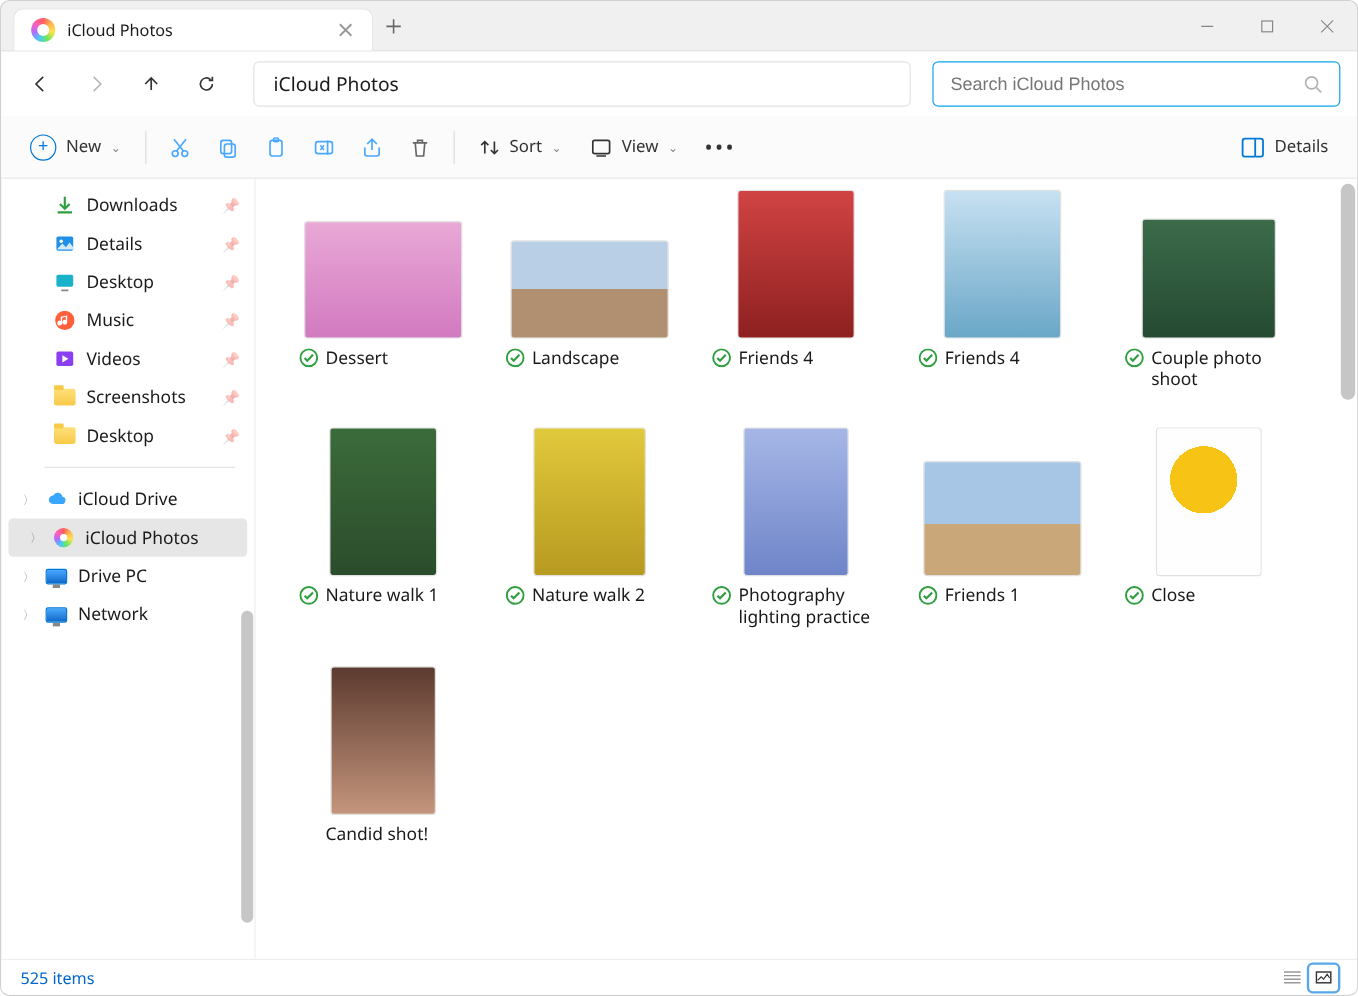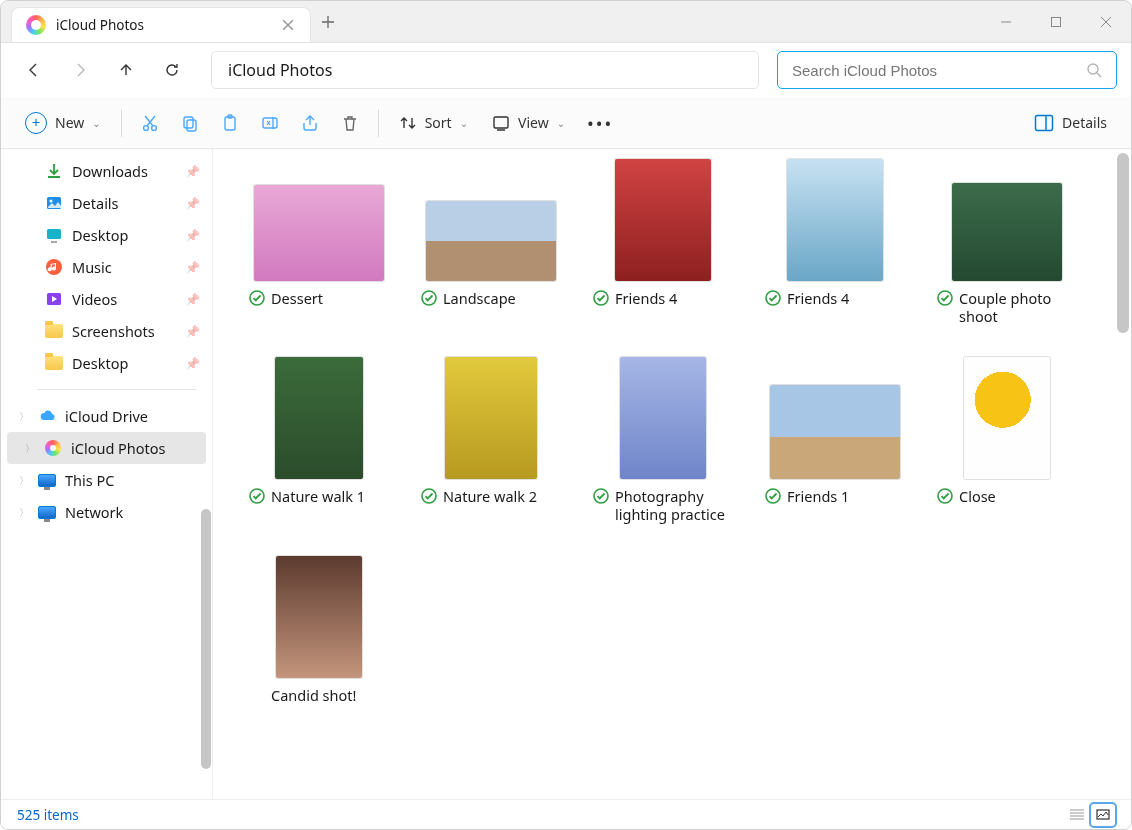--- a/index.html
+++ b/index.html
@@ -351,21 +351,21 @@
     <span class="sb-icon">
             <span class="app-icon" style="width:16px;height:16px;"></span>
           </span>
     <span>iCloud Photos</span>
         </div>
         <div class="sbitem tree">
           <span class="tree-chev">〉</span>
     <span class="sb-icon">
             <span class="monitor-ico"></span>
           </span>
-    <span>This PC</span>
+    <span>Drive PC</span>
         </div>
         <div class="sbitem tree">
           <span class="tree-chev">〉</span>
     <span class="sb-icon">
             <span class="monitor-ico" style="background:linear-gradient(#4aa8ff,#1068c9);"></span>
           </span>
     <span>Network</span>
         </div>
       </div>
     <div class="sb-scrollbar"></div>

